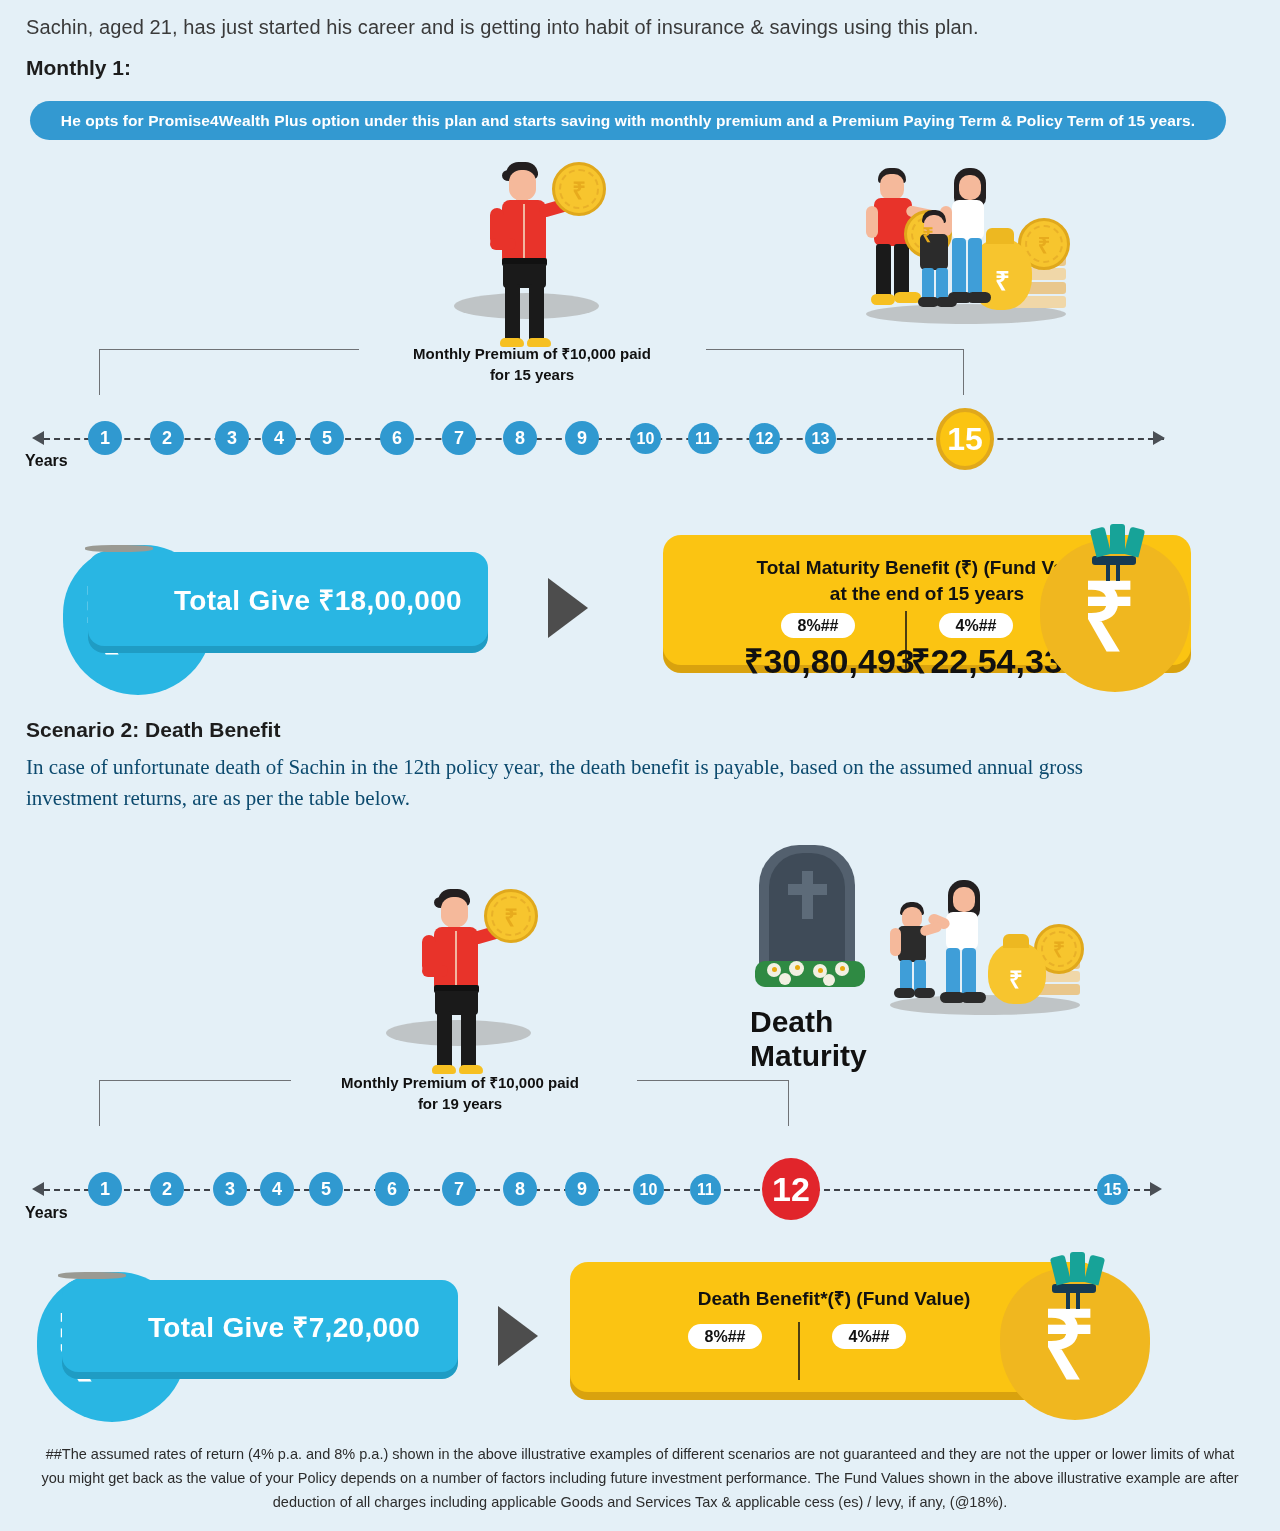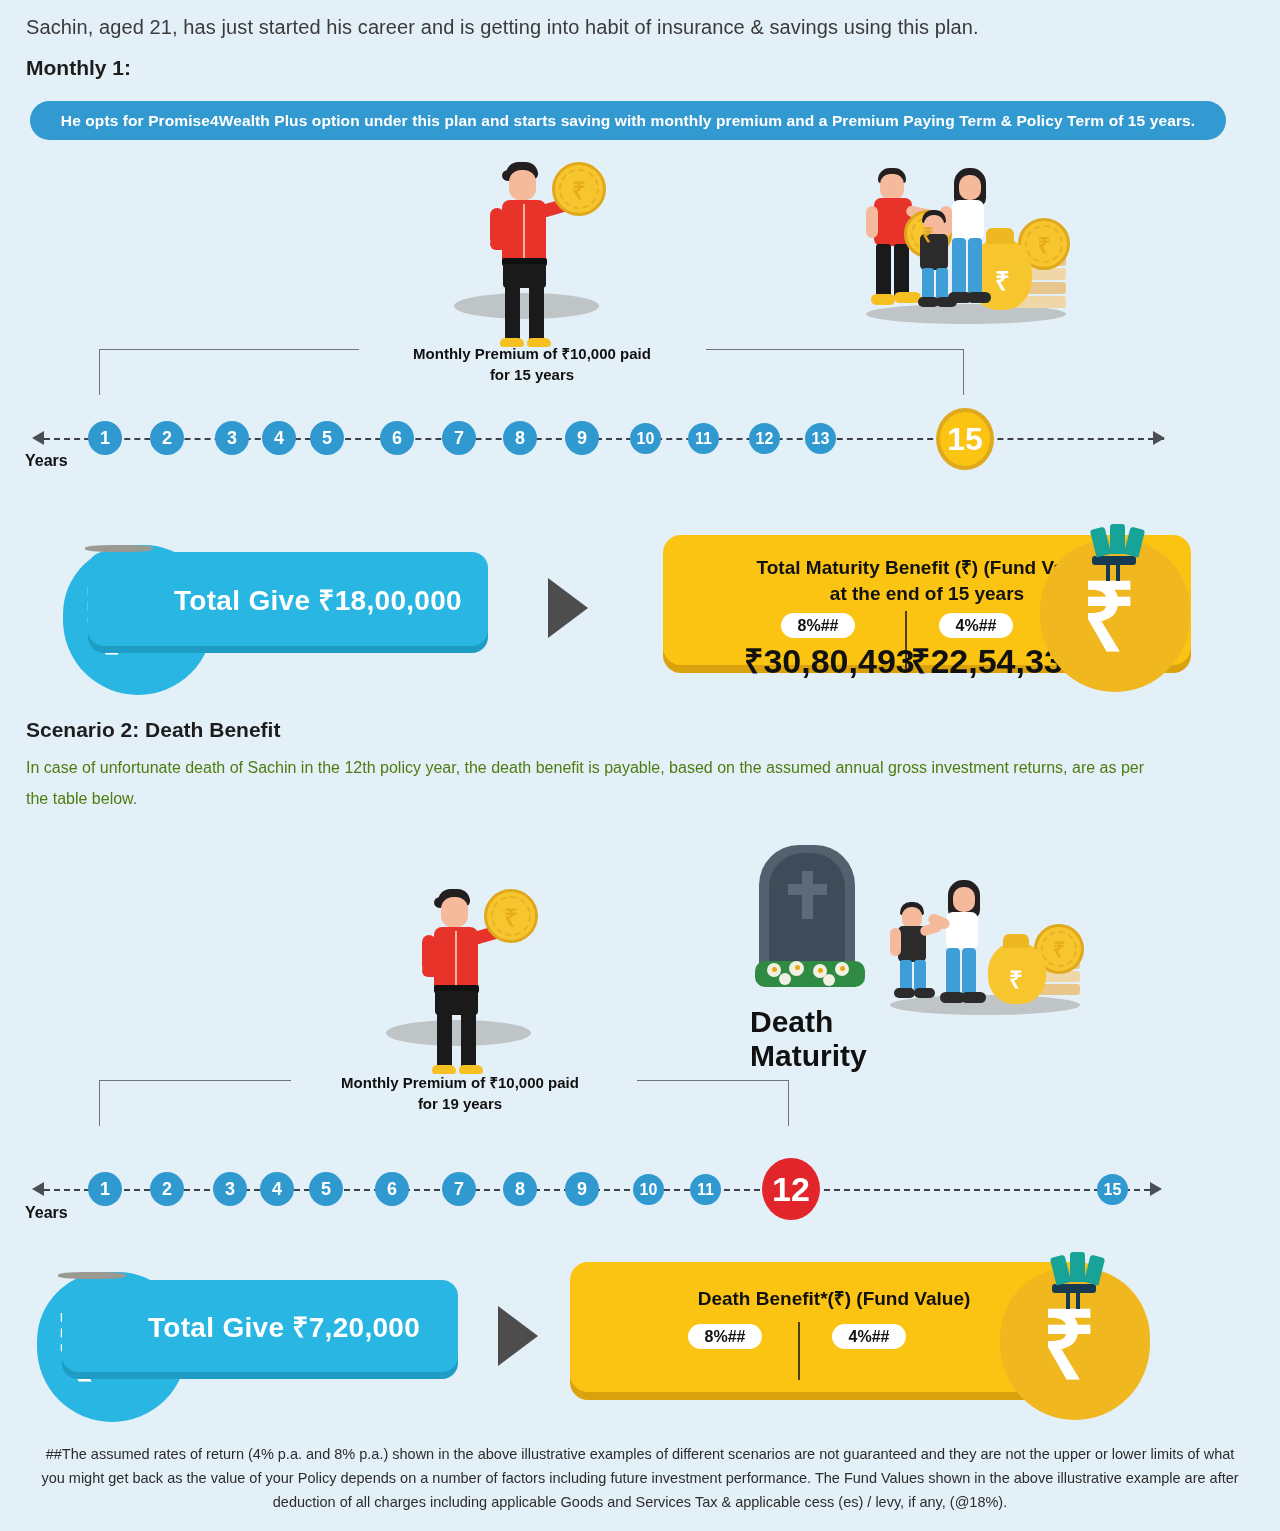--- a/index.html
+++ b/index.html
@@ -16,21 +16,21 @@
     position:absolute;left:26px;top:16px;width:1200px;
     font-size:20px;color:#3a3a3a;letter-spacing:.1px;
   }
   .scn-head{
     position:absolute;left:26px;font-size:21px;font-weight:bold;color:#1d1d1d;
   }
   #scn1-head{top:56px;}
   #scn2-head{top:718px;}
   .scn2-para{
     position:absolute;left:26px;top:752px;width:1130px;
-    font-size:16px;line-height:31px;color:#4d7c0f;
+    font-size:21px;line-height:31px;color:#0c4a6e;font-family:Liberation Serif, serif;
   }
 
   
   .banner{
     position:absolute;left:30px;top:101px;width:1196px;height:39px;
     background:#3399d1;border-radius:22px;
     display:flex;align-items:center;justify-content:center;
     color:#ffffff;font-size:15.5px;font-weight:bold;letter-spacing:.1px;
     text-align:center;box-sizing:border-box;padding:0 18px;
   }

